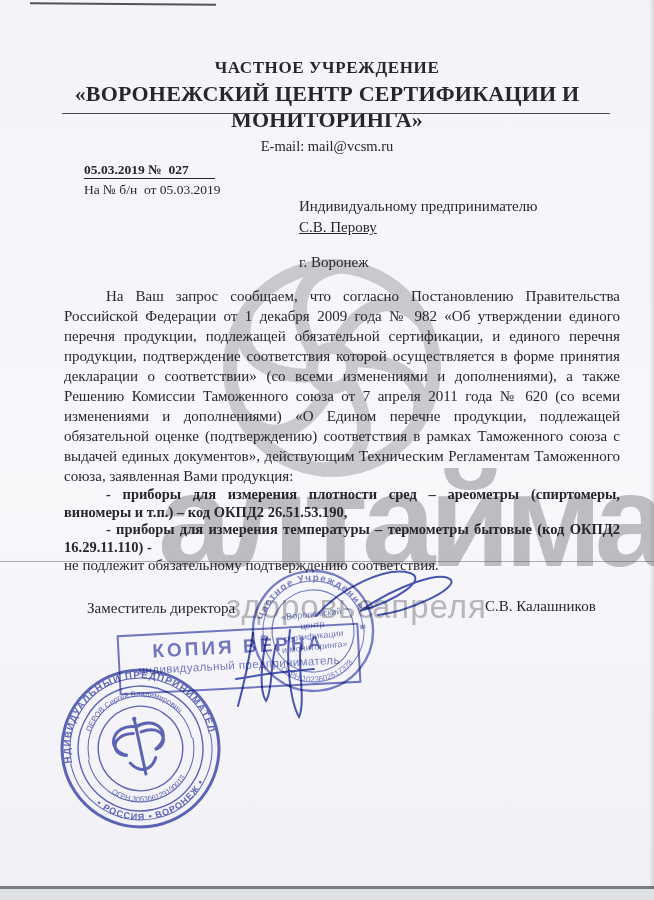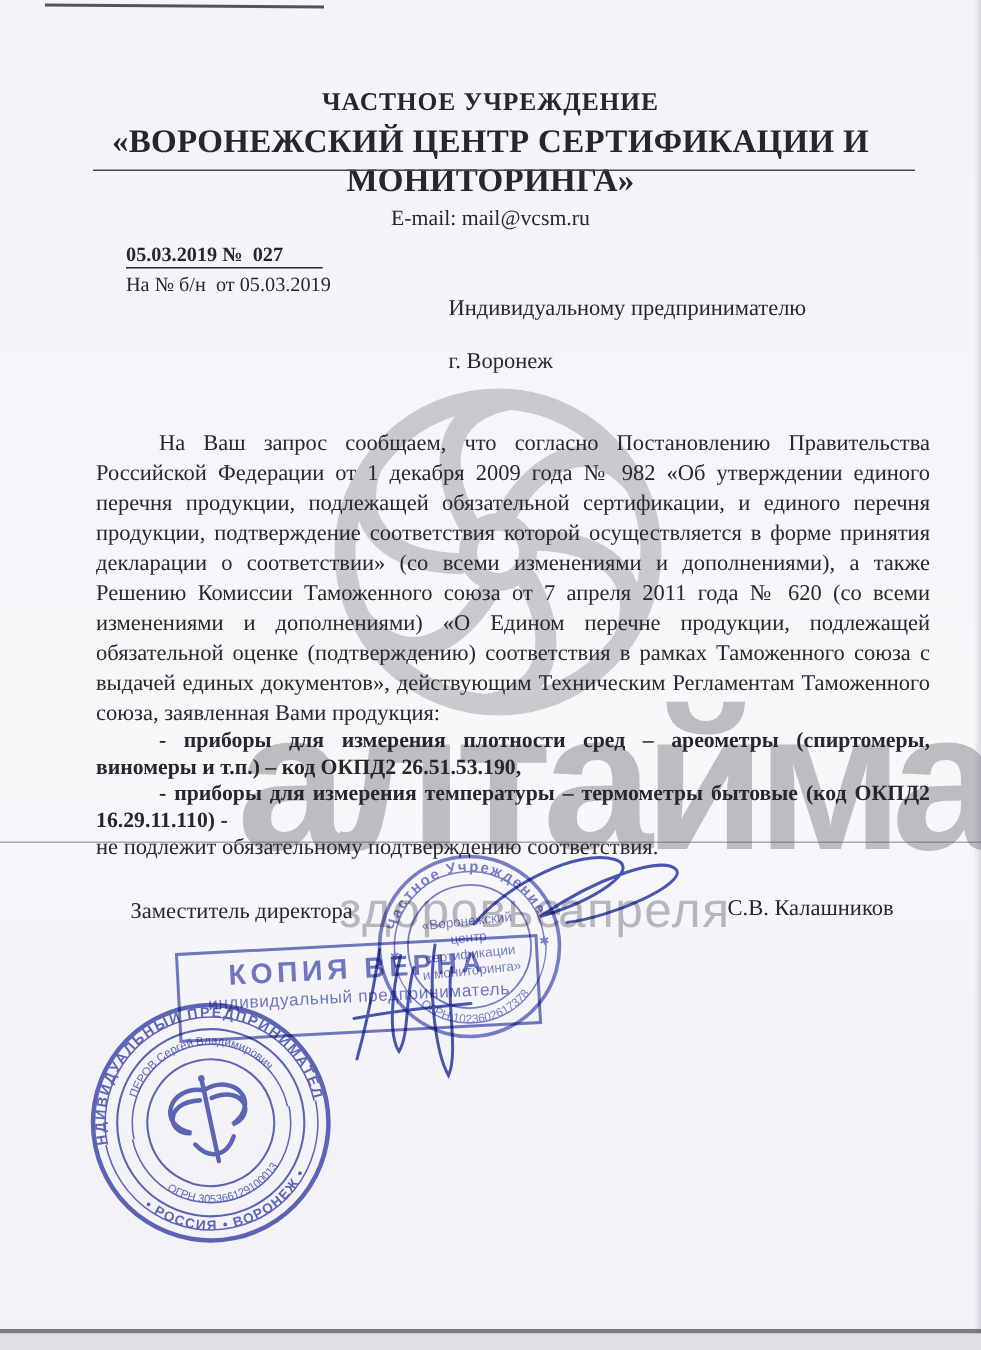--- a/index.html
+++ b/index.html
@@ -91,20 +91,21 @@
   <div class="header-rule"></div>
   <div class="email-line">E-mail: mail@vcsm.ru</div>
 
   <div class="ref-block">
     <div class="ref-out">05.03.2019 №  027</div>
     <div class="ref-reply">На № б/н  от 05.03.2019</div>
   </div>
 
   <div class="recipient">
     <div>Индивидуальному предпринимателю</div>
+    <div class="recipient-name">С.В. Перову</div>
     <div class="recipient-city">г. Воронеж</div>
   </div>
 
   <div class="body-flow">
     <p>На Ваш запрос сообщаем, что согласно Постановлению Правительства Российской Федерации от 1 декабря 2009 года № 982 «Об утверждении единого перечня продукции, подлежащей обязательной сертификации, и единого перечня продукции, подтверждение соответствия которой осуществляется в форме принятия декларации о соответствии» (со всеми изменениями и дополнениями), а также Решению Комиссии Таможенного союза от 7 апреля 2011 года № 620 (со всеми изменениями и дополнениями) «О Едином перечне продукции, подлежащей обязательной оценке (подтверждению) соответствия в рамках Таможенного союза с выдачей единых документов», действующим Техническим Регламентам Таможенного союза, заявленная Вами продукция:</p>
     <p class="body-item">- приборы для измерения плотности сред – ареометры (спиртомеры, виномеры и т.п.) – код ОКПД2 26.51.53.190,</p>
     <p class="body-item">- приборы для измерения температуры – термометры бытовые (код ОКПД2 16.29.11.110) -</p>
     <p class="body-conclusion">не подлежит обязательному подтверждению соответствия.</p>
   </div>
 

